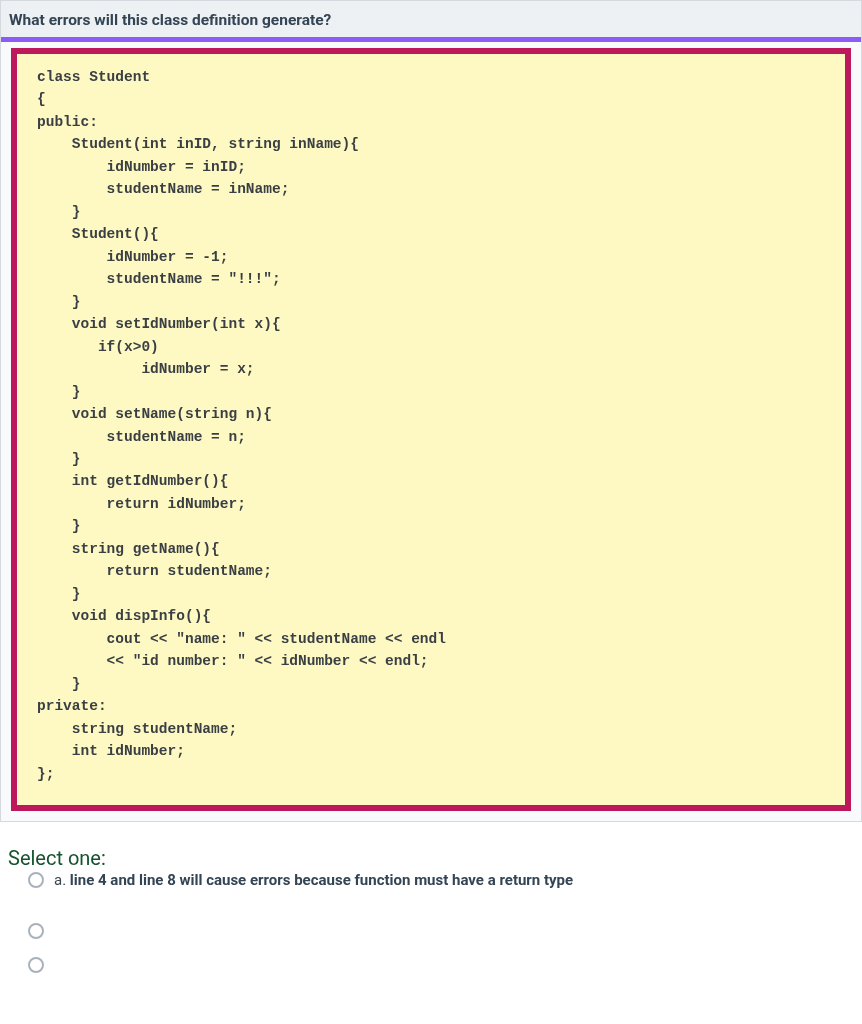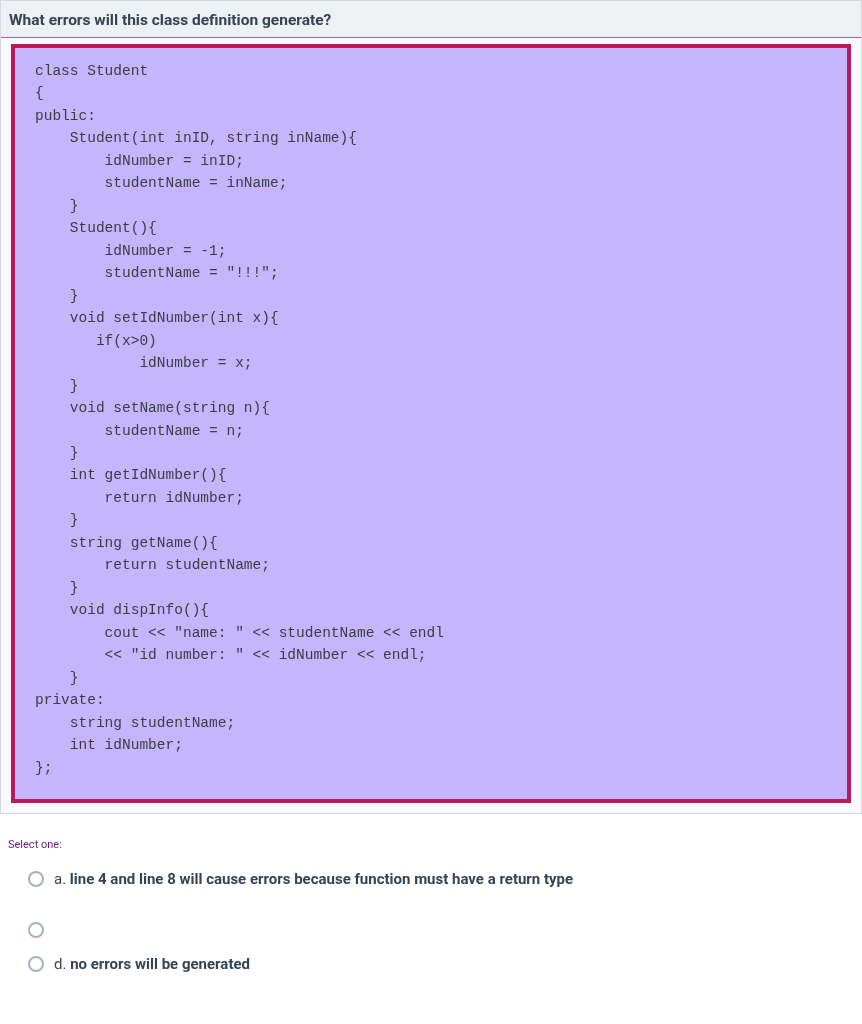--- a/index.html
+++ b/index.html
@@ -12,49 +12,49 @@
       background: #fff;
       width: 862px;
       padding: 0;
     }
     .question-container {
       border: 1px solid #d5d9dd;
       background: #f9fafb;
     }
     .question-header {
       padding: 10px 12px 8px 8px;
-      border-bottom: 1px solid #8b5cf6;
+      border-bottom: 5px solid #8b5cf6;
       background: #eef1f3;
     }
     .question-title {
       font-size: 15.5px;
       font-weight: 700;
       color: #334455;
     }
     .code-block {
-      background: #c4b5fd;
+      background: #fef9c3;
       padding: 12px 16px 20px 20px;
       margin: 6px 10px 10px 10px;
-      border: 4px solid #be185d;
+      border: 6px solid #be185d;
+      font-weight: bold;
     }
     .code-block pre {
       font-family: "Courier New", Courier, monospace;
       font-size: 14.5px;
       line-height: 1.55;
       color: #3a3f44;
       white-space: pre;
     }
     .answer-section {
       padding: 24px 8px 16px 8px;
       background: #fff;
     }
     .select-one {
-      font-size: 11px;
-      color: #701a75;
-      margin-bottom: 18px;
+      font-size: 20px;
+      color: #14532d;
       margin-left: 0;
     }
     .option {
       display: flex;
       align-items: flex-start;
       gap: 10px;
       margin-left: 20px;
       margin-bottom: 30px;
     }
     .option:nth-of-type(3),
@@ -138,18 +138,14 @@
     </div>
   </div>
 
   <div class="option">
     <div class="radio"></div>
   </div>
 
 
   <div class="option">
     <div class="radio"></div>
-    <div class="option-label">
-      <span class="option-letter">d.</span>
-      <span>no errors will be generated</span>
-    </div>
   </div>
 </div>
 
 </body></html>

